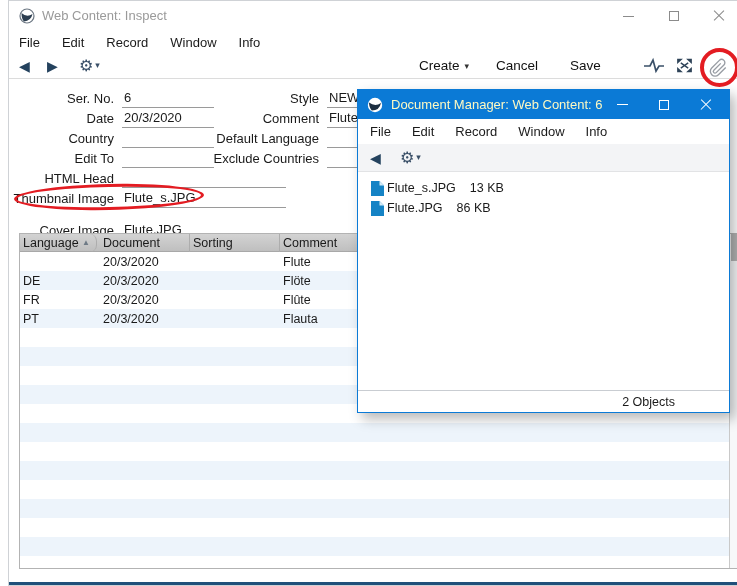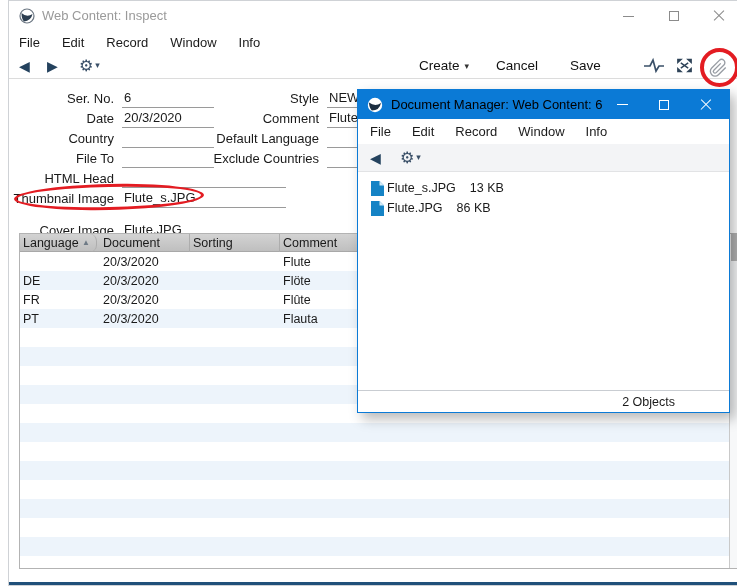--- a/index.html
+++ b/index.html
@@ -52,21 +52,21 @@
   .grid-row { display:flex; height:19px; align-items:center; font-size:12.5px; }
   .grid-row.striped { background:var(--stripe,#edf4fb); }
   .g-cell { overflow:hidden; white-space:nowrap; }
   .vscroll { position:absolute; right:0; top:0; width:10px; height:334px; background:#f7f8f9; border-left:1px solid #c9c9c9; }
   .vthumb { position:absolute; left:1px; top:0px; width:8px; height:27px; background:#b4b4b4; }
 
   
   .dm { position:absolute; left:348px; top:88px; width:373px; height:324px; background:#fff; border:1px solid var(--accent,#0b7ad6); box-shadow:5px 6px 12px rgba(0,0,0,.28); z-index:10; }
   .dm-titlebar { position:relative; height:29px; background:var(--accent,#0b7ad6); display:flex; align-items:center; }
   .dm-icon { margin-left:9px; width:16px; height:16px; }
-  .dm-title { color:#000000; margin-left:8px; font-size:13px; }
+  .dm-title { color:#fef9c3; margin-left:8px; font-size:13px; }
   .dm-controls { position:absolute; right:2px; top:0; height:29px; display:flex; }
   .dm-btn { width:42px; height:29px; display:flex; align-items:center; justify-content:center; }
   .dm-min { width:11px; height:1px; background:#fff; }
   .dm-max { width:10px; height:10px; border:1px solid #fff; }
   .dm-close { position:relative; width:12px; height:12px; }
   .dm-close:before,.dm-close:after { content:""; position:absolute; left:-1px; top:5px; width:14px; height:1.4px; background:#fff; }
   .dm-close:before { transform:rotate(45deg); } .dm-close:after { transform:rotate(-45deg); }
   .dm-menubar { height:25px; display:flex; align-items:center; padding-left:12px; gap:21px; background:#fff; }
   .dm-toolbar { position:relative; height:28px; background:#f3f4f6; border-bottom:1px solid #e2e3e5; }
   .dm-back { position:absolute; left:12px; top:6px; font-size:14px; color:#24425e; }
@@ -151,21 +151,21 @@
       </div>
     <div class="form-row lcol" style="left:0;top:107px">
         <span class="f-label">Date</span>
         <span class="f-value w-short">20/3/2020</span>
       </div>
     <div class="form-row lcol" style="left:0;top:127px">
         <span class="f-label">Country</span>
         <span class="f-value w-short"></span>
       </div>
     <div class="form-row lcol" style="left:0;top:147px">
-        <span class="f-label">File To</span>
+        <span class="f-label">Edit To</span>
         <span class="f-value w-short"></span>
       </div>
     <div class="form-row lcol" style="left:0;top:167px">
         <span class="f-label">HTML Head</span>
         <span class="f-value w-long"></span>
       </div>
     <div class="form-row lcol" style="left:0;top:187px">
         <span class="f-label">Thumbnail Image</span>
         <span class="f-value w-long">Flute_s.JPG</span>
       </div>

